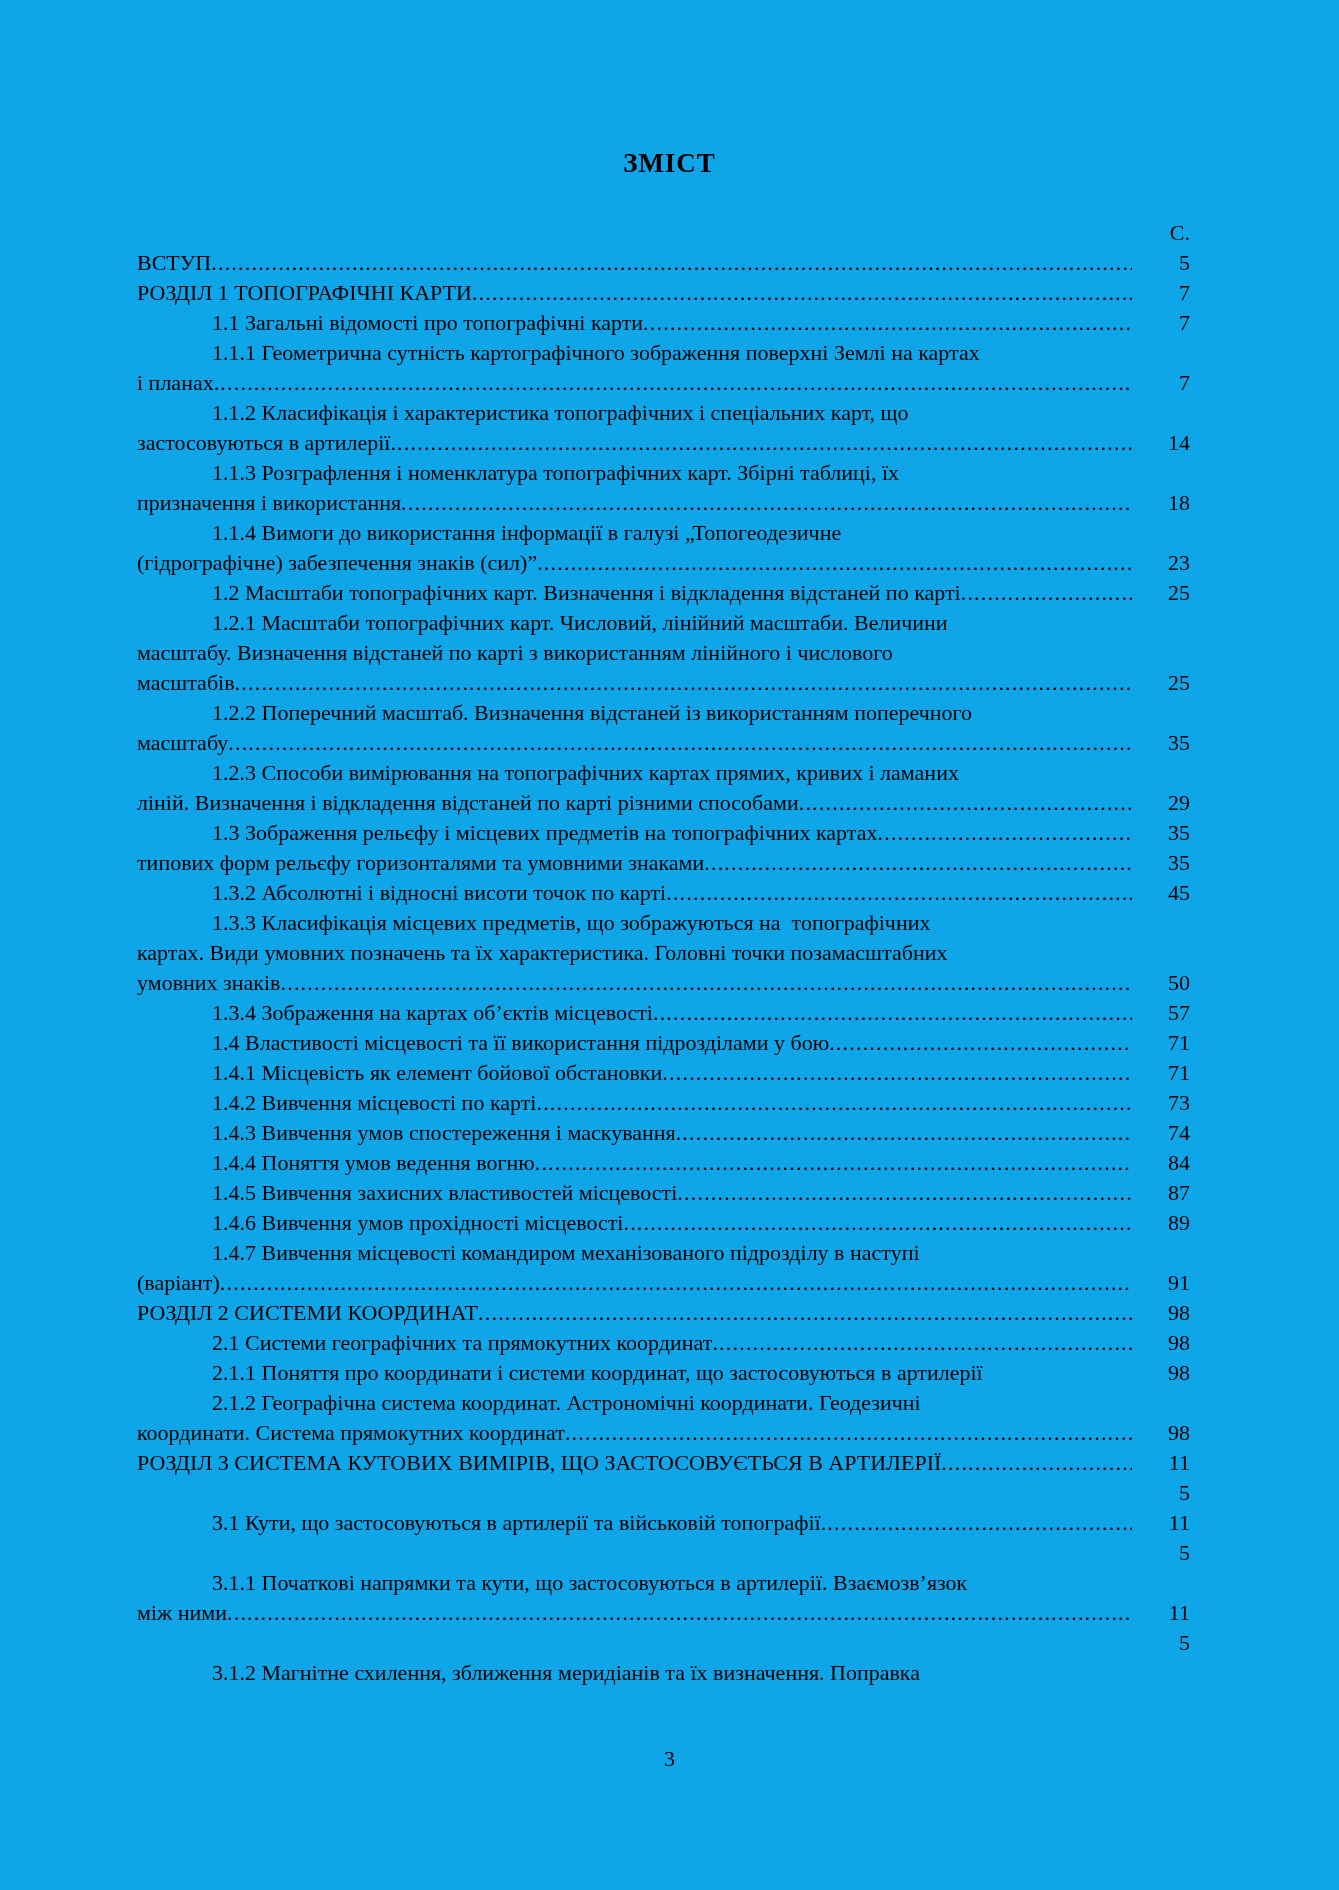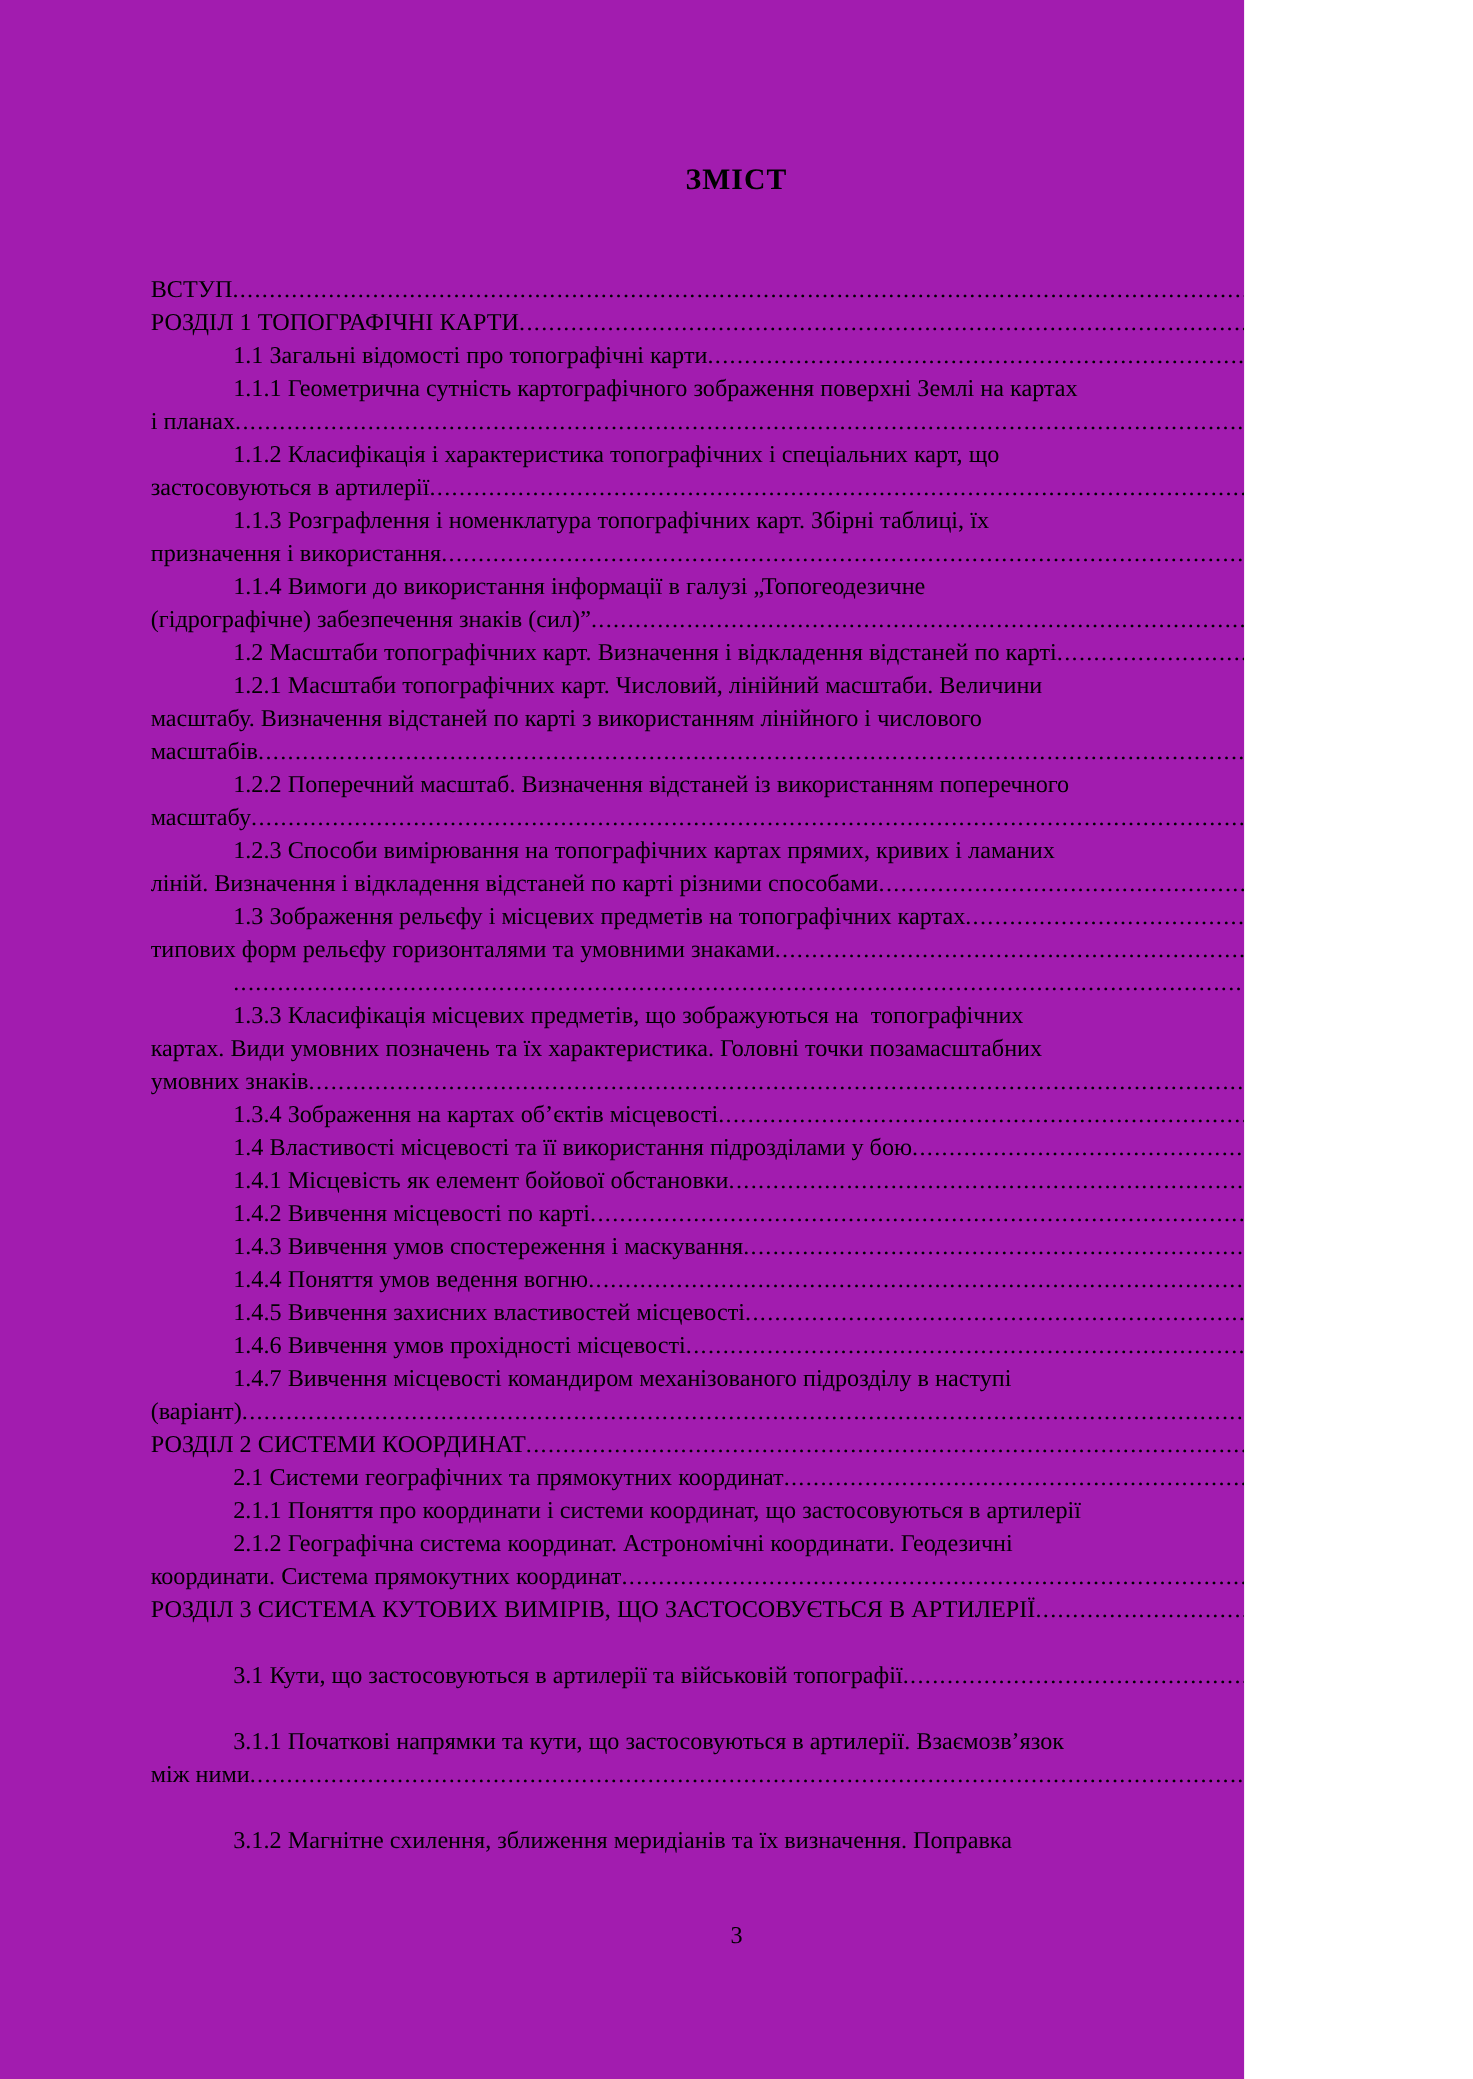--- a/index.html
+++ b/index.html
@@ -2,23 +2,23 @@
 <html><head>
 <meta charset="utf-8">
 <style>
   html, body {
     margin: 0;
     padding: 0;
     background: #ffffff;
   }
   .page {
     position: relative;
-    width: 1131px;
+    width: 1339px;
     height: 1890px;
-    background: #a21caf;
+    background: #0ea5e9;
     color: #000000;
     font-family: "Liberation Serif", "DejaVu Serif", serif;
     font-size: 22px;
     line-height: 30px;
     overflow: hidden;
   }
   .doc-title {
     position: absolute;
     top: 148px;
     left: 0;
@@ -228,20 +228,21 @@
         </div>
         <div class="row">
           <div class="body">
             <span class="txt">типових форм рельєфу горизонталями та умовними знаками</span>
             <span class="leader">............................................................................................................................................................................................................................</span>
           </div>
           <span class="pg">35</span>
         </div>
         <div class="row">
           <div class="body indent">
+            <span class="txt">1.3.2 Абсолютні і відносні висоти точок по карті</span>
             <span class="leader">............................................................................................................................................................................................................................</span>
           </div>
           <span class="pg">45</span>
         </div>
         <div class="row">
           <div class="body indent">
             <span class="txt">1.3.3 Класифікація місцевих предметів, що зображуються на  топографічних</span>
             <span class="leader"></span>
           </div>
           <span class="pg"></span>

